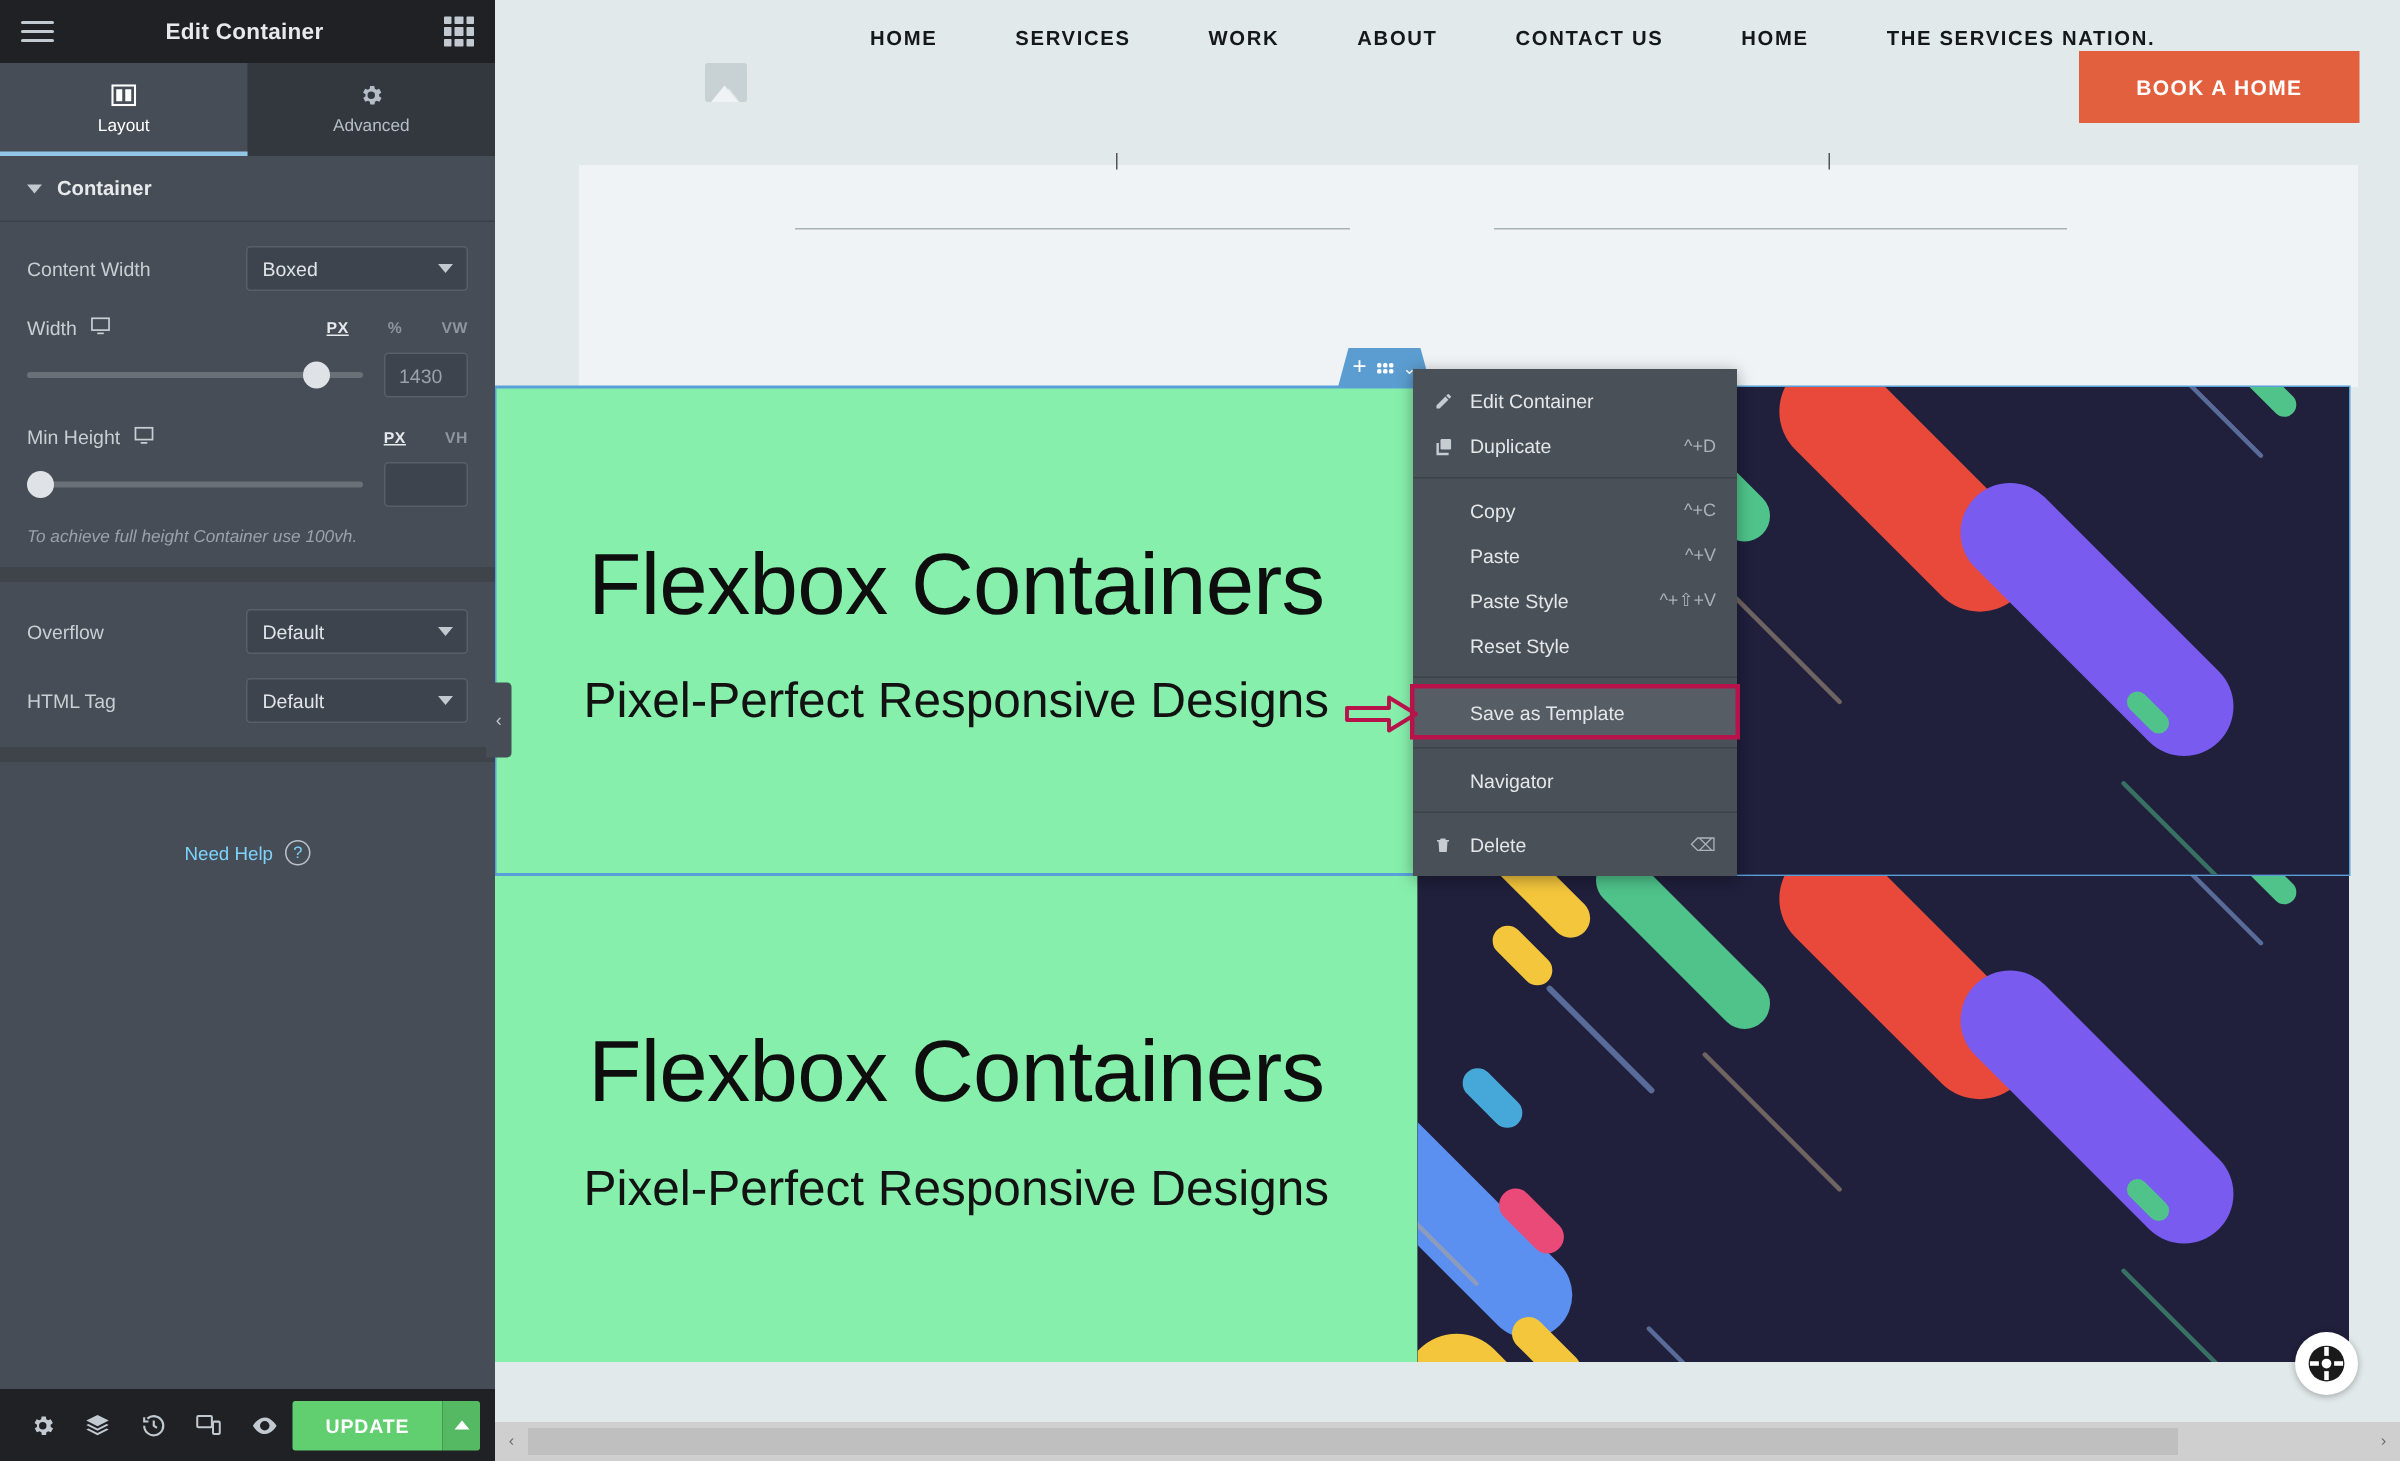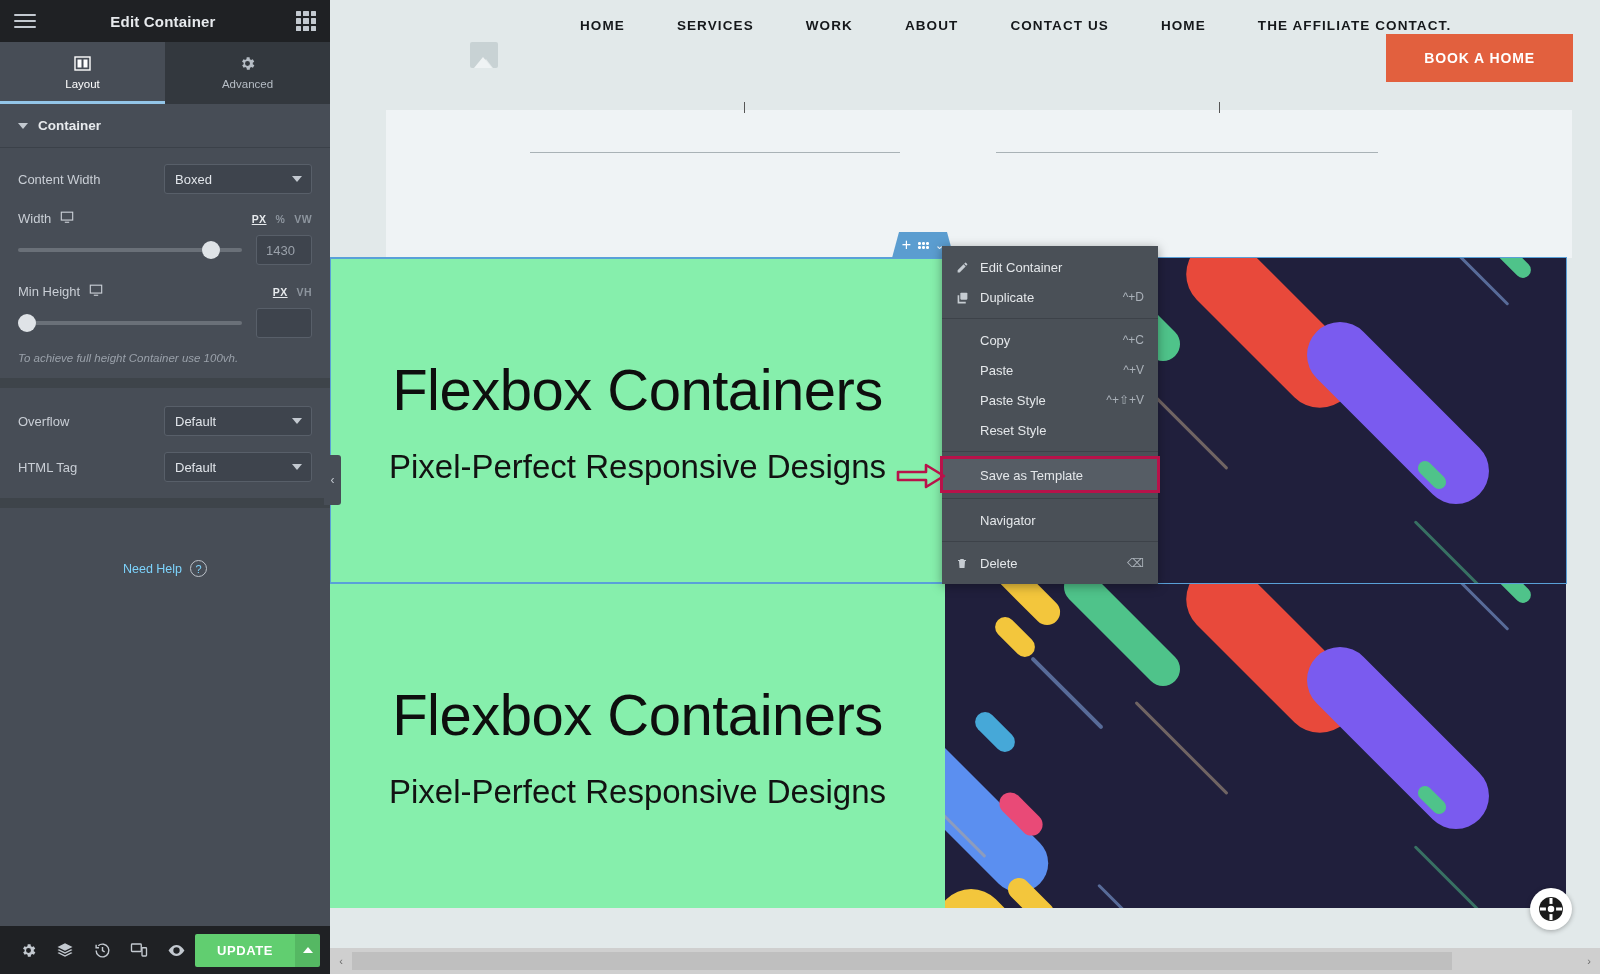--- a/index.html
+++ b/index.html
@@ -60,21 +60,21 @@
   .lbl { color: #c9ced5; font-size: 13px; flex: 1; display: flex; align-items: center; gap: 9px; }
   .select {
     width: 148px; height: 30px; background: #3e444d;
     border: 1px solid #585f69; border-radius: 3px;
     color: #e1e5ea; font-size: 13px;
     display: flex; align-items: center; padding: 0 10px;
     position: relative; cursor: pointer;
   }
   .select .cd { position: absolute; right: 9px; width:0;height:0;
     border-left:5px solid transparent;border-right:5px solid transparent;border-top:6px solid #c3c9d0; }
-  .units { display: flex; gap: 9px; align-items: center; }
+  .units { display: flex; gap: 26px; align-items: center; }
   .unit { color: #8d959e; font-size: 10.5px; font-weight: bold; letter-spacing: .4px; cursor: pointer; }
   .unit.on { color: #e7eaed; text-decoration: underline; }
   .slider-row { display: flex; align-items: center; gap: 14px; margin-bottom: 6px; }
   .slider { flex: 1; height: 22px; position: relative; cursor: pointer; }
   .slider .track { position: absolute; top: 9px; left: 0; right: 0; height: 4px; background: #6a7078; border-radius: 2px; }
   .slider .knob { position: absolute; top: 2px; width: 18px; height: 18px; background: #dfe3e7; border-radius: 50%; }
   .num-input {
     width: 56px; height: 30px; background: #3e444d;
     border: 1px solid #585f69; border-radius: 3px;
     color: #9aa1aa; font-size: 13px;
@@ -425,21 +425,21 @@
 
     <div class="site-nav">
       <div class="broken-img"></div>
       <div class="nav-links">
         <span class="nav-link">HOME</span>
         <span class="nav-link">SERVICES</span>
         <span class="nav-link">WORK</span>
         <span class="nav-link">ABOUT</span>
         <span class="nav-link">CONTACT US</span>
         <span class="nav-link">HOME</span>
-        <span class="nav-link">THE AFFILIATE CONTACT.</span>
+        <span class="nav-link">THE SERVICES NATION.</span>
       </div>
       <div class="book-tour">BOOK A HOME</div>
     </div>
 
     <div class="form-band">
       <div class="form-caret" style="left:358px; top:-8px;"></div>
       <div class="form-caret" style="left:833px; top:-8px;"></div>
       <div class="form-line" style="left:144px; top:42px; width:370px;"></div>
       <div class="form-line" style="left:610px; top:42px; width:382px;"></div>
     </div>

